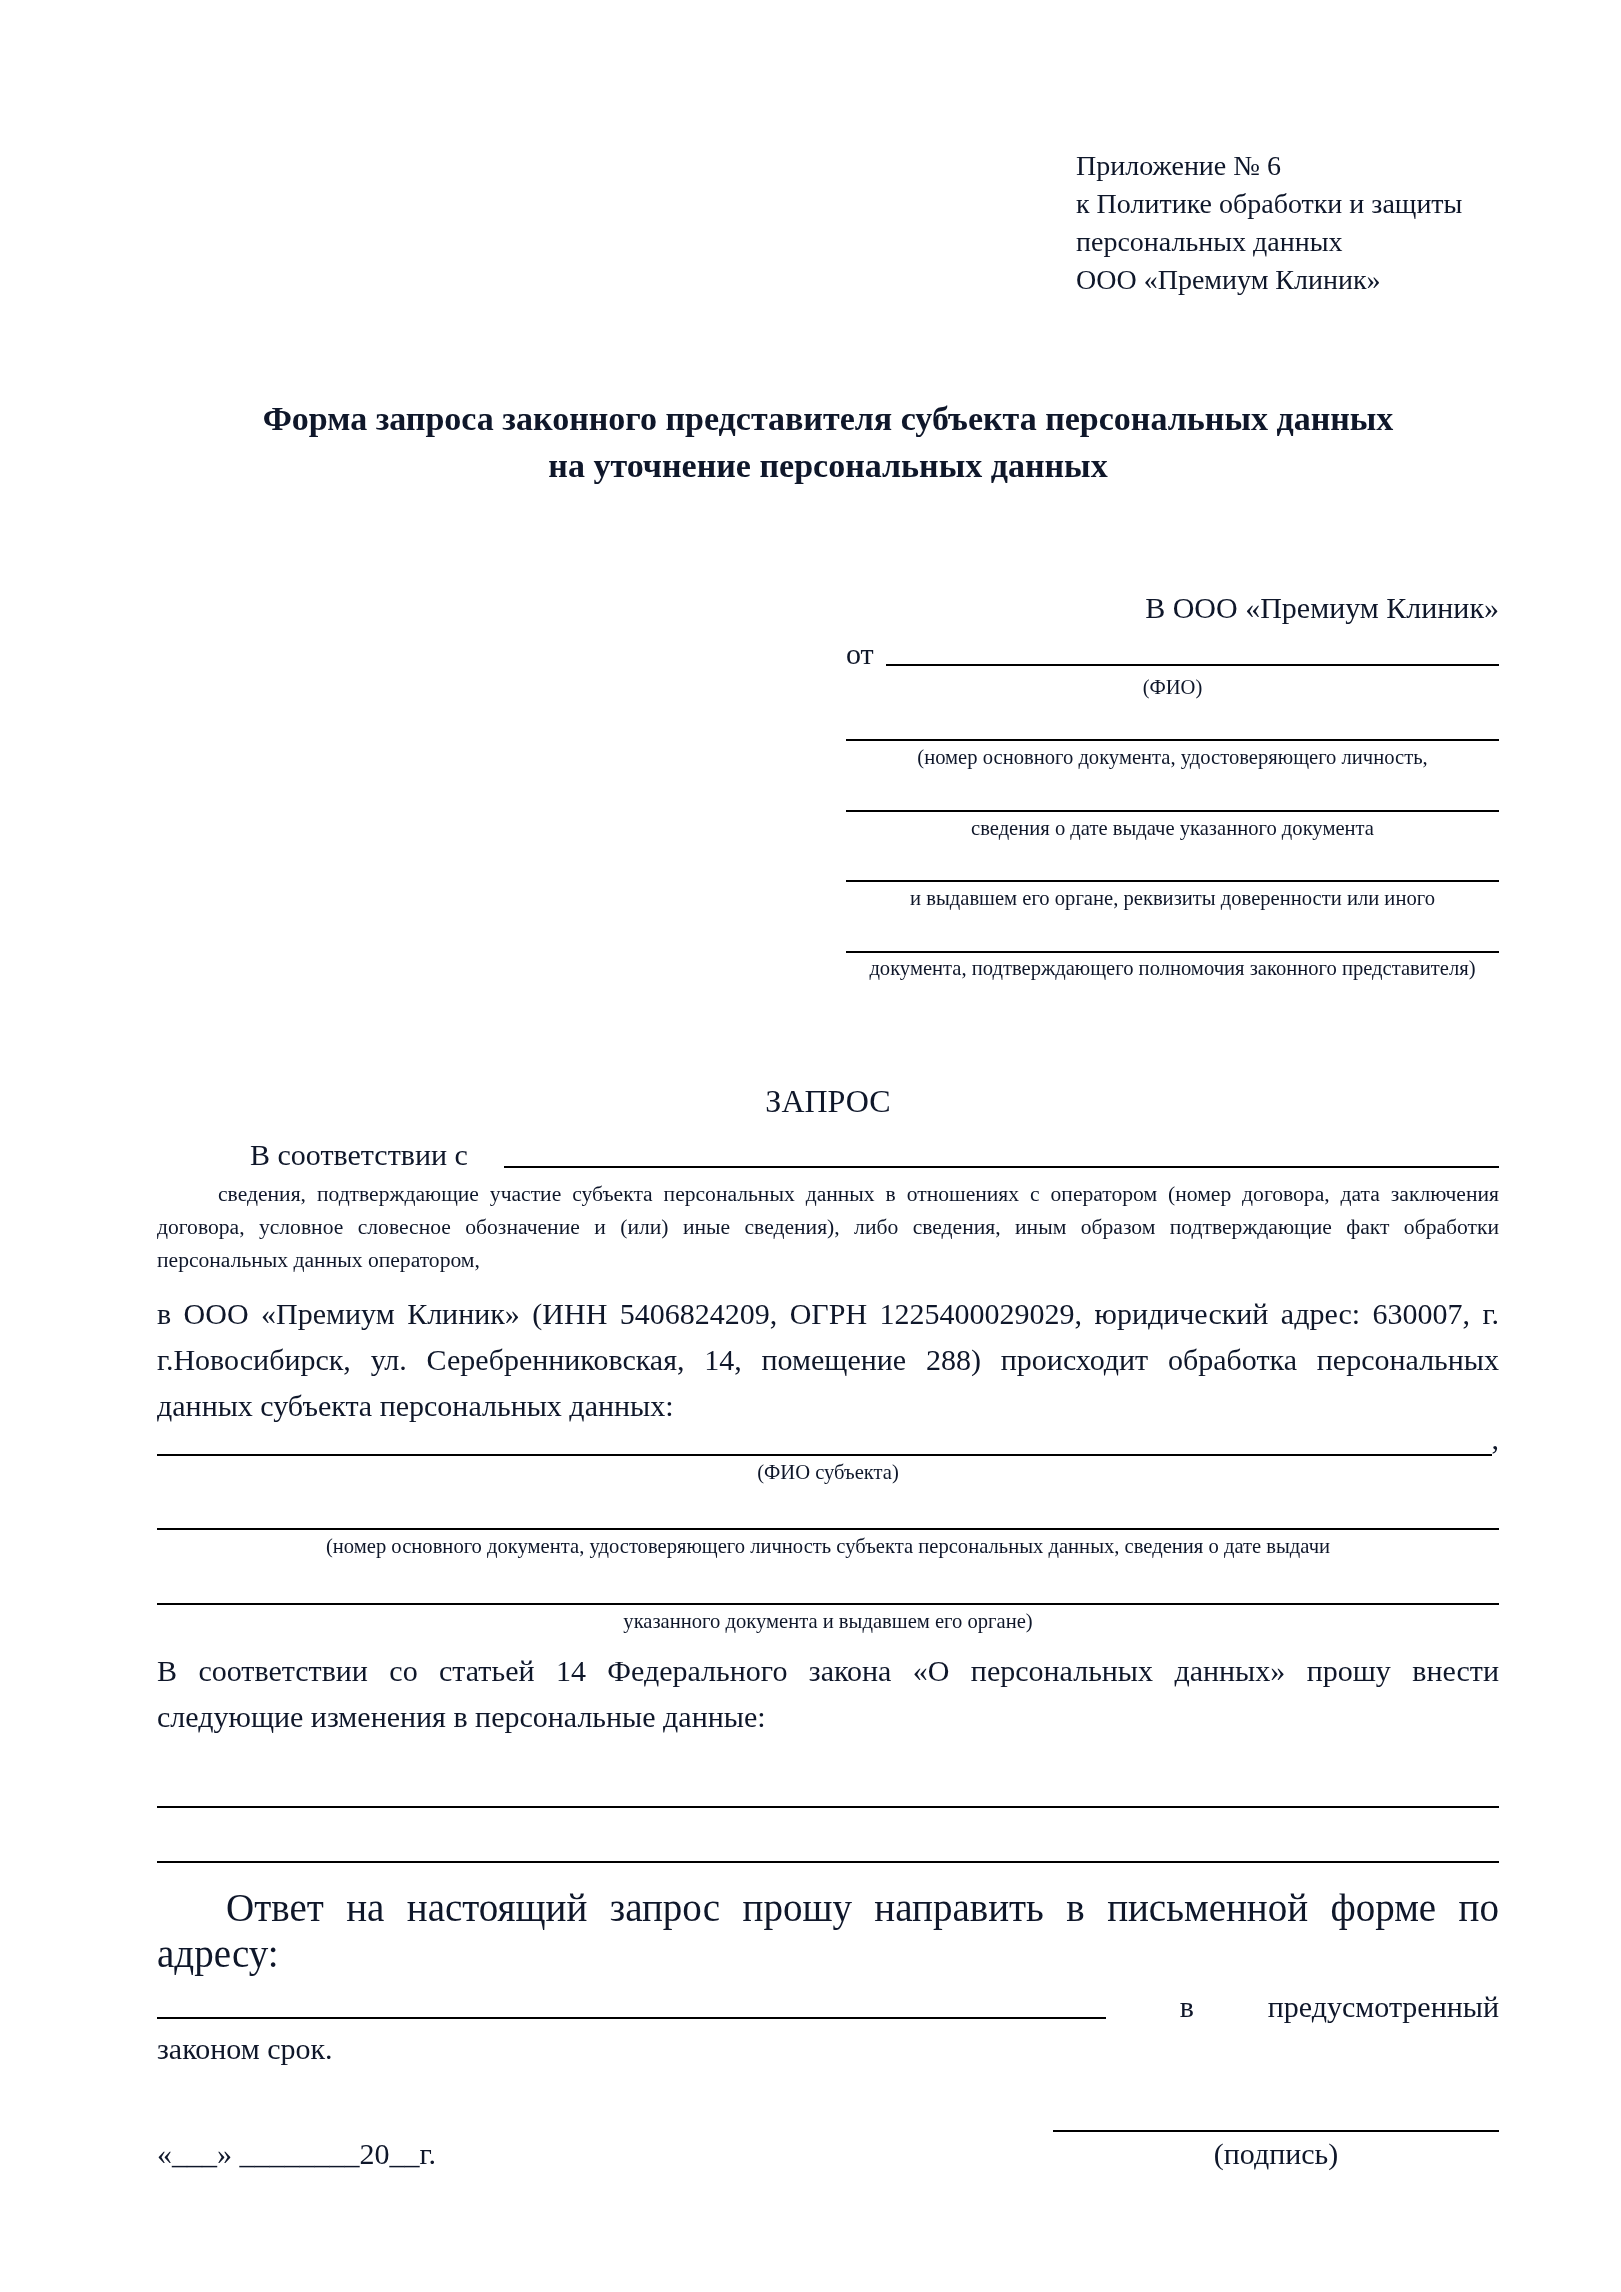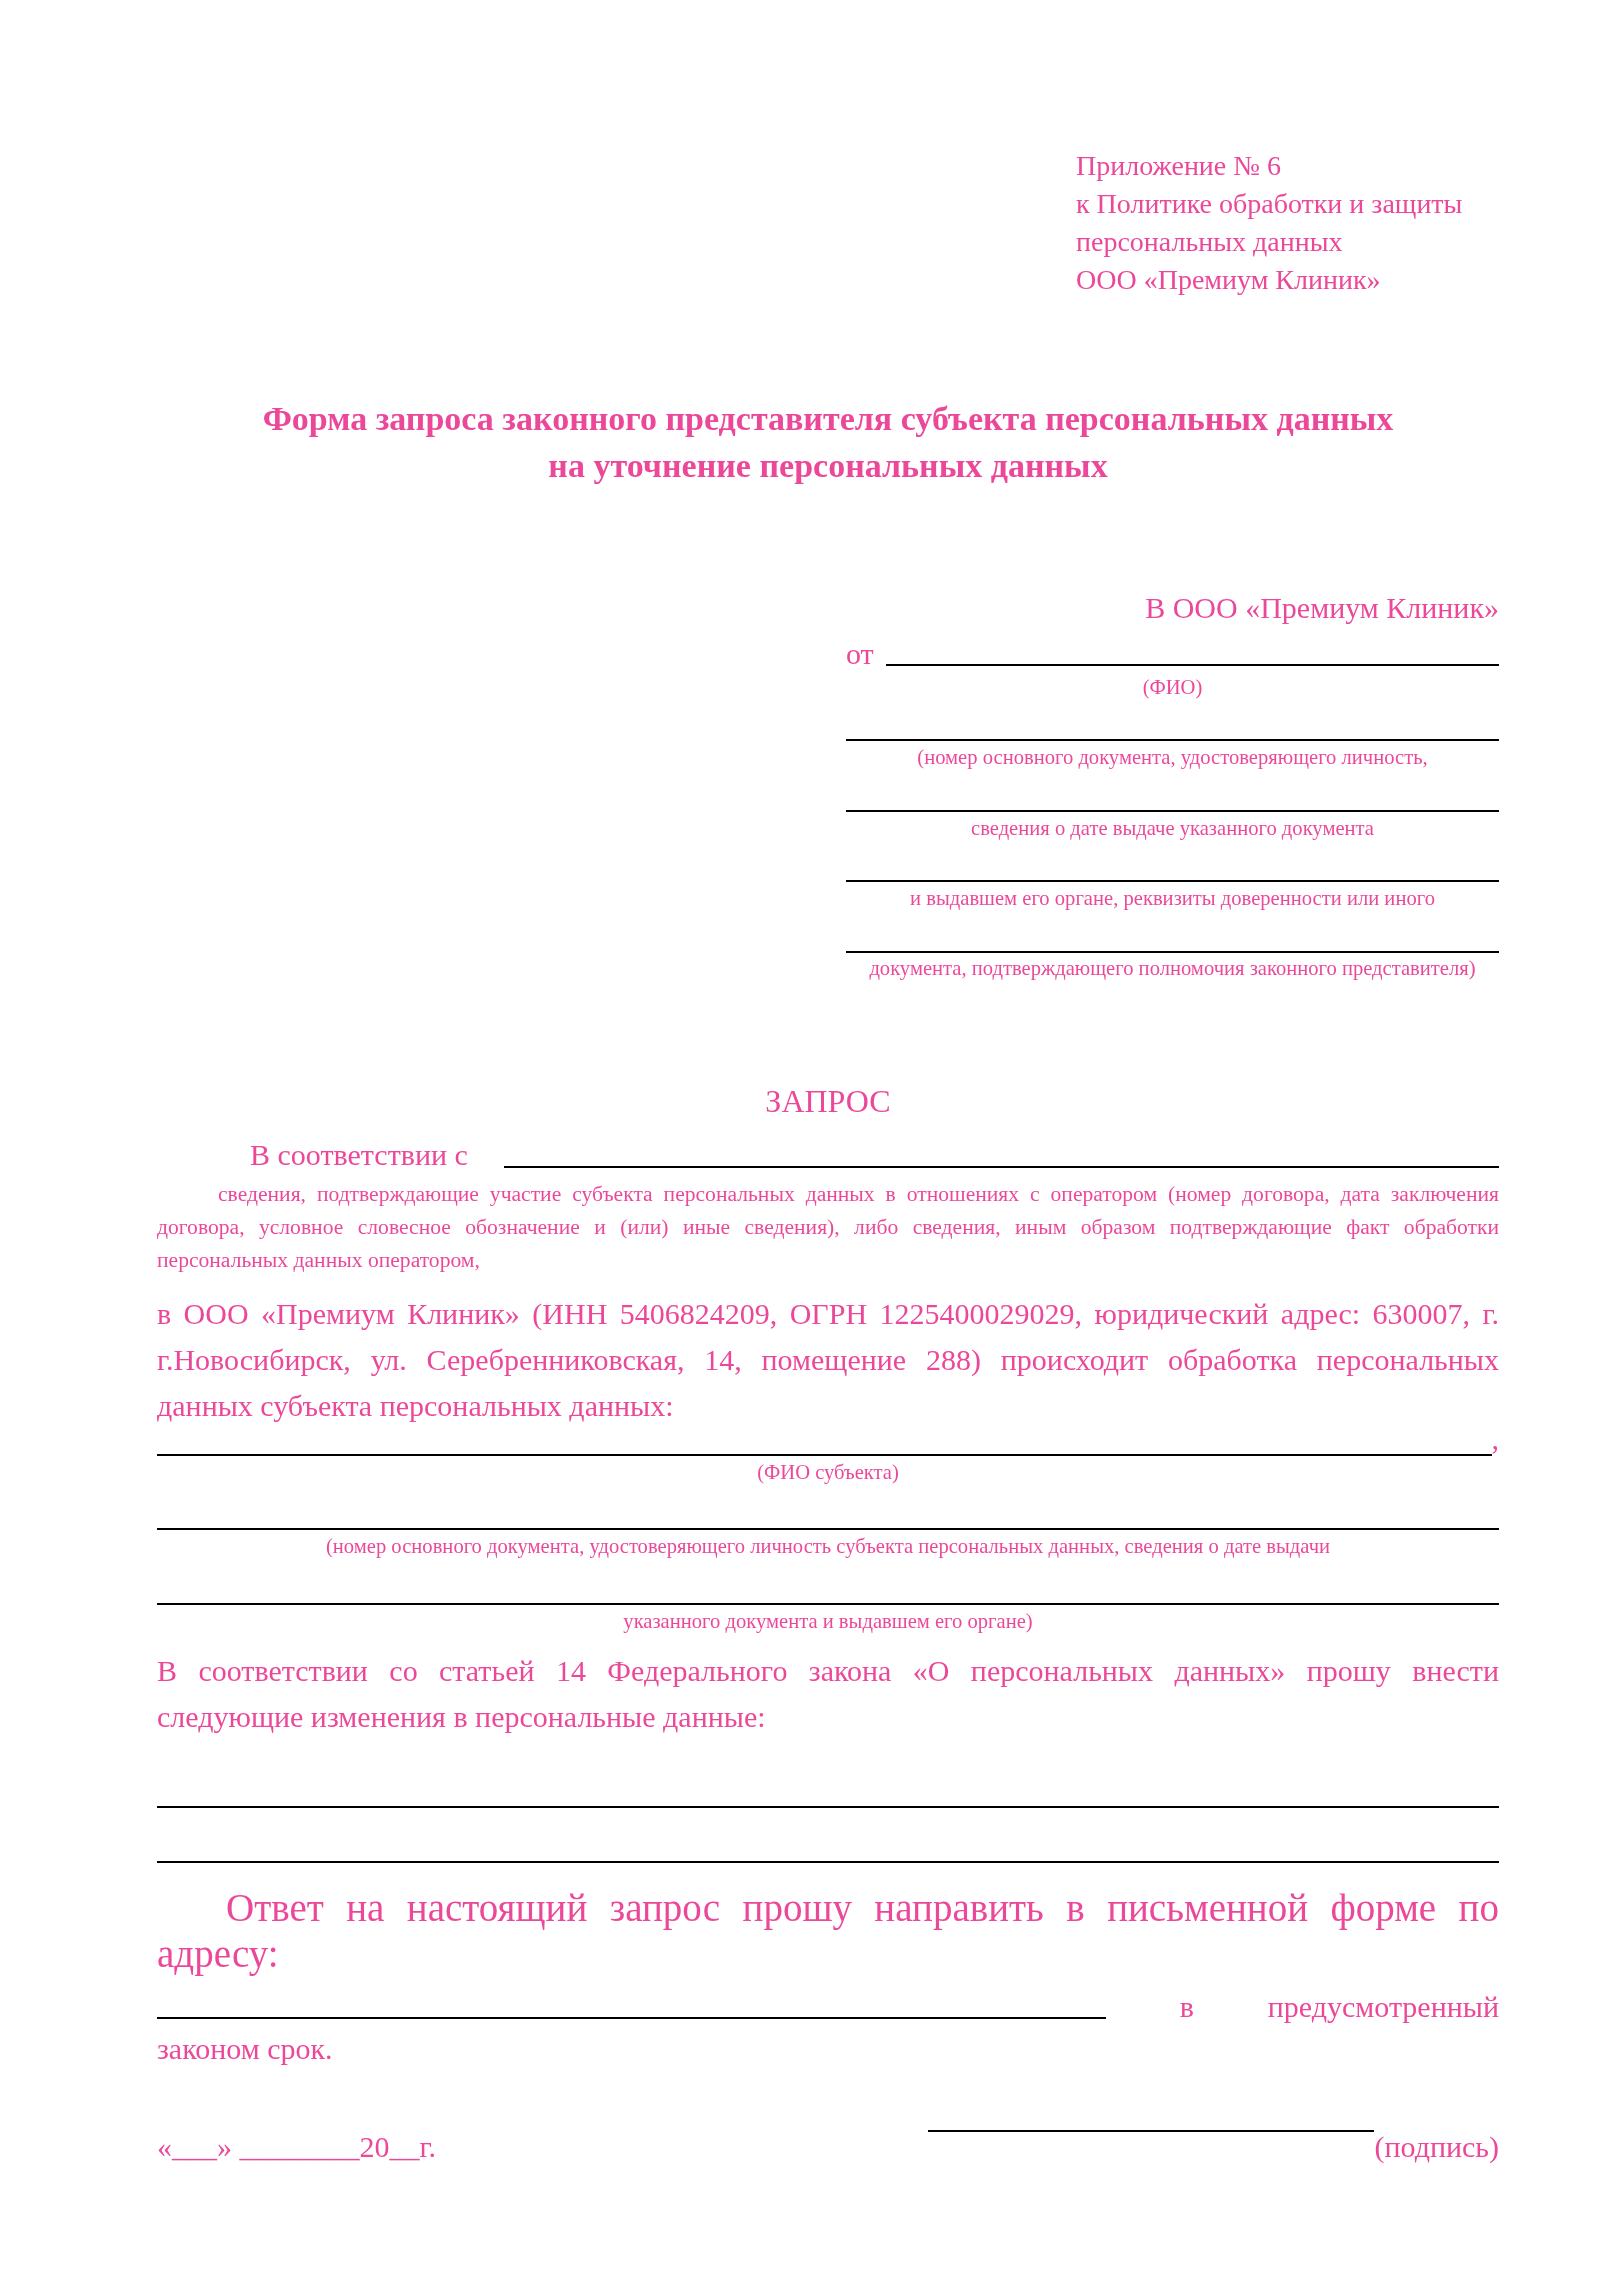--- a/index.html
+++ b/index.html
@@ -1,21 +1,21 @@
 <!DOCTYPE html>
 <html lang="ru"><head>
 <meta charset="utf-8">
 <style>
   html,body { margin:0; padding:0; background:#e8e8e8; }
   .page {
     position:relative;
     width:1621px; height:2293px;
     margin:0 auto;
     background:#ffffff;
-    color:#ec4899;
+    color:#0f172a;
     font-family:"Liberation Serif", serif;
     box-sizing:border-box;
     padding:147px 122px 0 157px;
     overflow:hidden;
   }
   
   .header-block { margin-left:919px; font-size:28px; line-height:38px; }
   
   .title {
     margin:96px 0 0 0;
@@ -52,21 +52,21 @@
     font-size:39px; line-height:46px;
     text-align:justify; text-align-last:justify;
     text-indent:69px;
   }
   .reply-line2 { display:flex; align-items:flex-end; justify-content:space-between; height:47px; font-size:30px; }
   .reply-line2 .uline { width:949px; margin-bottom:4.9px; }
   .reply-line3 { font-size:30px; line-height:49px; }
   
   .footer-row { display:flex; justify-content:space-between; align-items:flex-end; margin-top:57px; font-size:30px; }
   .date-left { white-space:pre; }
-  .sig { display:flex; align-items:flex-start; }
+  .sig { display:flex; align-items:center;flex-direction:column; }
   .sig .uline { width:446px; margin-bottom:4.9px; }
 </style>
 </head>
 <body>
 
 <div class="page">
 
   <div class="header-block">
     <div>Приложение № 6</div>
     <div>к Политике обработки и защиты</div>

